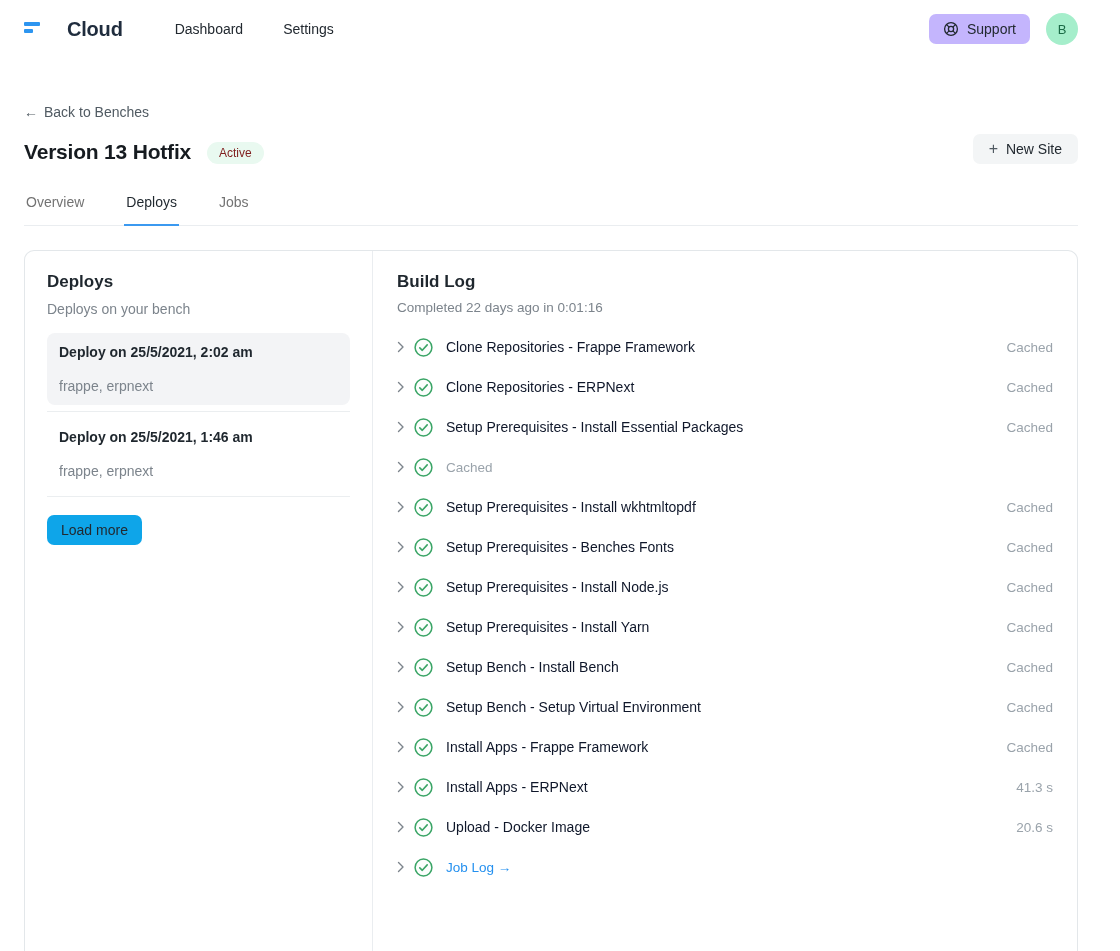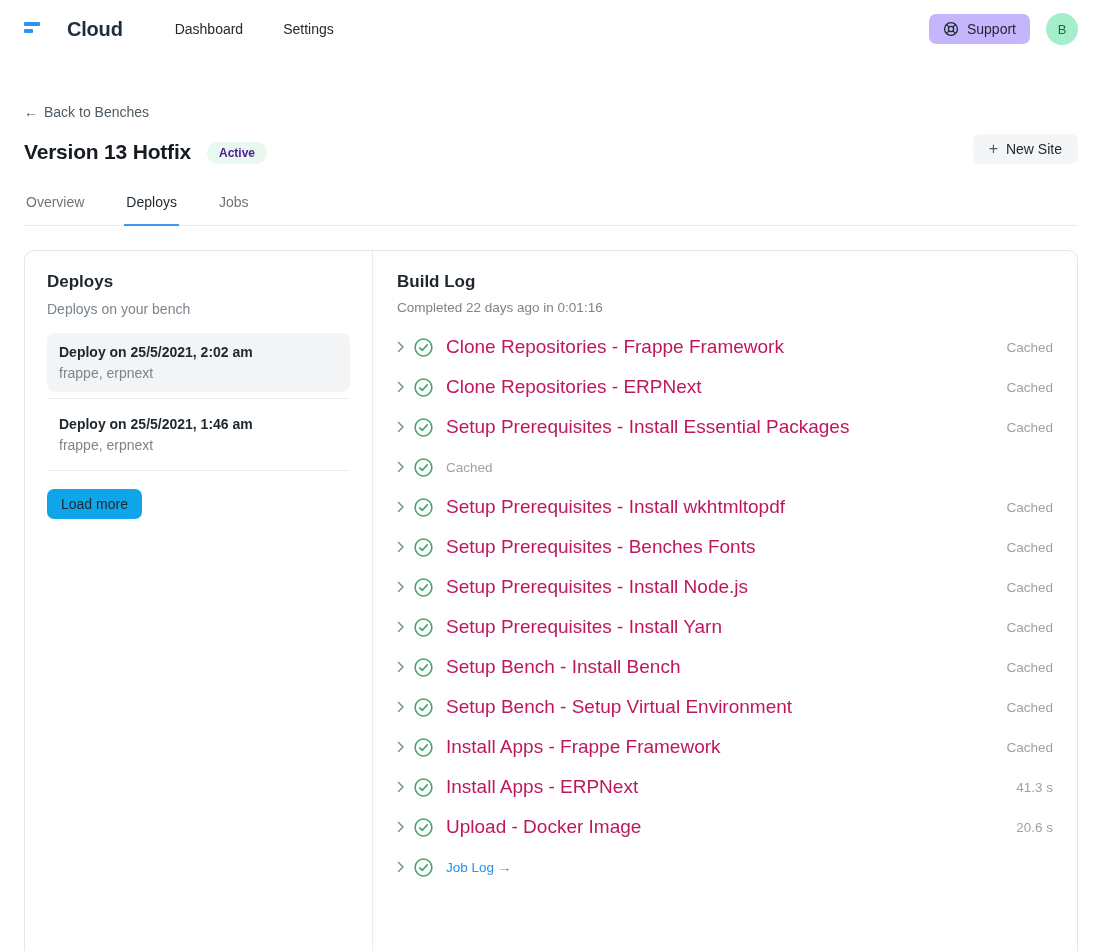--- a/index.html
+++ b/index.html
@@ -23,22 +23,22 @@
   .avatar { width:32px; height:32px; border-radius:50%; background:#A5EECB; color:#1A6B46;
     display:flex; align-items:center; justify-content:center; font-size:13px; margin-left:16px;
     cursor:pointer; }
 
   
   .container { margin-left:24px; width:1054px; }
   .back-link { display:inline-flex; align-items:center; gap:6px; margin-top:46px;
     font-size:14px; color:#505A62; cursor:pointer; }
   .title-row { display:flex; align-items:flex-end; margin-top:13px; }
   .page-title { font-size:21px; font-weight:700; color:#161B20; letter-spacing:-0.2px; }
-  .status-badge { margin-left:16px; background:#E9F9F0; color:#4c1d95; font-size:12px;
-    font-weight:700; padding:4px 12px; border-radius:999px; }
+  .status-badge { margin-left:16px; background:#E9F9F0; color:#7f1d1d; font-size:12px;
+    font-weight:400; padding:4px 12px; border-radius:999px; }
   .title-spacer { flex:1; }
   .new-site-btn { display:flex; align-items:center; gap:8px; background:#F3F5F6; border:none;
     border-radius:7px; padding:7px 16px; font-size:14px; color:#222930; cursor:pointer;
     font-family:inherit; }
   .plus-glyph { font-size:16px; color:#505A62; line-height:1; }
 
   .tabs { display:flex; gap:38px; margin-top:22px; border-bottom:1px solid #EAEDF0; }
   .tab { font-size:14px; color:#737373; padding:8px 2px 14px 2px; cursor:pointer;
     border-bottom:2px solid transparent; margin-bottom:-1px; }
   .tab.active { color:#1F272E; border-bottom-color:#3B99F0; }
@@ -47,32 +47,32 @@
   .card { margin-top:24px; height:714px; border:1px solid #E3E7EA; border-bottom:none;
     border-radius:10px 10px 0 0; display:grid; grid-template-columns:348px 1fr; }
   .left-col { border-right:1px solid #EAEDF0; padding:21px 22px; }
   .panel-title { font-size:17px; font-weight:700; color:#1F272E; }
   .panel-subtitle { font-size:14px; color:#7C848C; margin-top:9px; }
 
   .deploy-list { margin-top:16px; }
   .deploy-item { padding:11px 12px; border-radius:8px; cursor:pointer; }
   .deploy-item.selected { background:#F3F4F6; }
   .deploy-item-title { font-size:14px; font-weight:600; color:#1F272E; }
-  .deploy-item-apps { font-size:14px; color:#7C848C; margin-top:5px; }
+  .deploy-item-apps { font-size:14px; color:#7C848C; margin-top:18px; }
   .deploy-divider { border:none; border-top:1px solid #EBEEF0; margin:6px 0; }
   .load-more-btn { margin-top:12px; background:#0ea5e9; border:none; border-radius:7px;
     padding:7px 14px; font-size:14px; color:#222930; cursor:pointer; font-family:inherit; }
 
   .right-col { padding:21px 24px; }
   .build-status { font-size:13.5px; color:#7C848C; margin-top:8px; }
   .steps { margin-top:12px; }
   .step-row { height:40px; display:flex; align-items:center; cursor:pointer; }
   .step-chevron { display:flex; margin-right:9px; }
   .step-check { display:flex; margin-right:13px; }
-  .step-name { flex:1; font-size:19px; color:#be185d; }
+  .step-name { flex:1; font-size:14px; color:#0f172a; }
   .step-status { font-size:13.5px; color:#9AA3AB; }
   .step-status.link { color:#2490EF; cursor:pointer; }
 </style>
 </head>
 <body>
 
 <div class="header">
   <div class="brand">
     <span class="brand-logo">
       <span class="bar1"></span>

